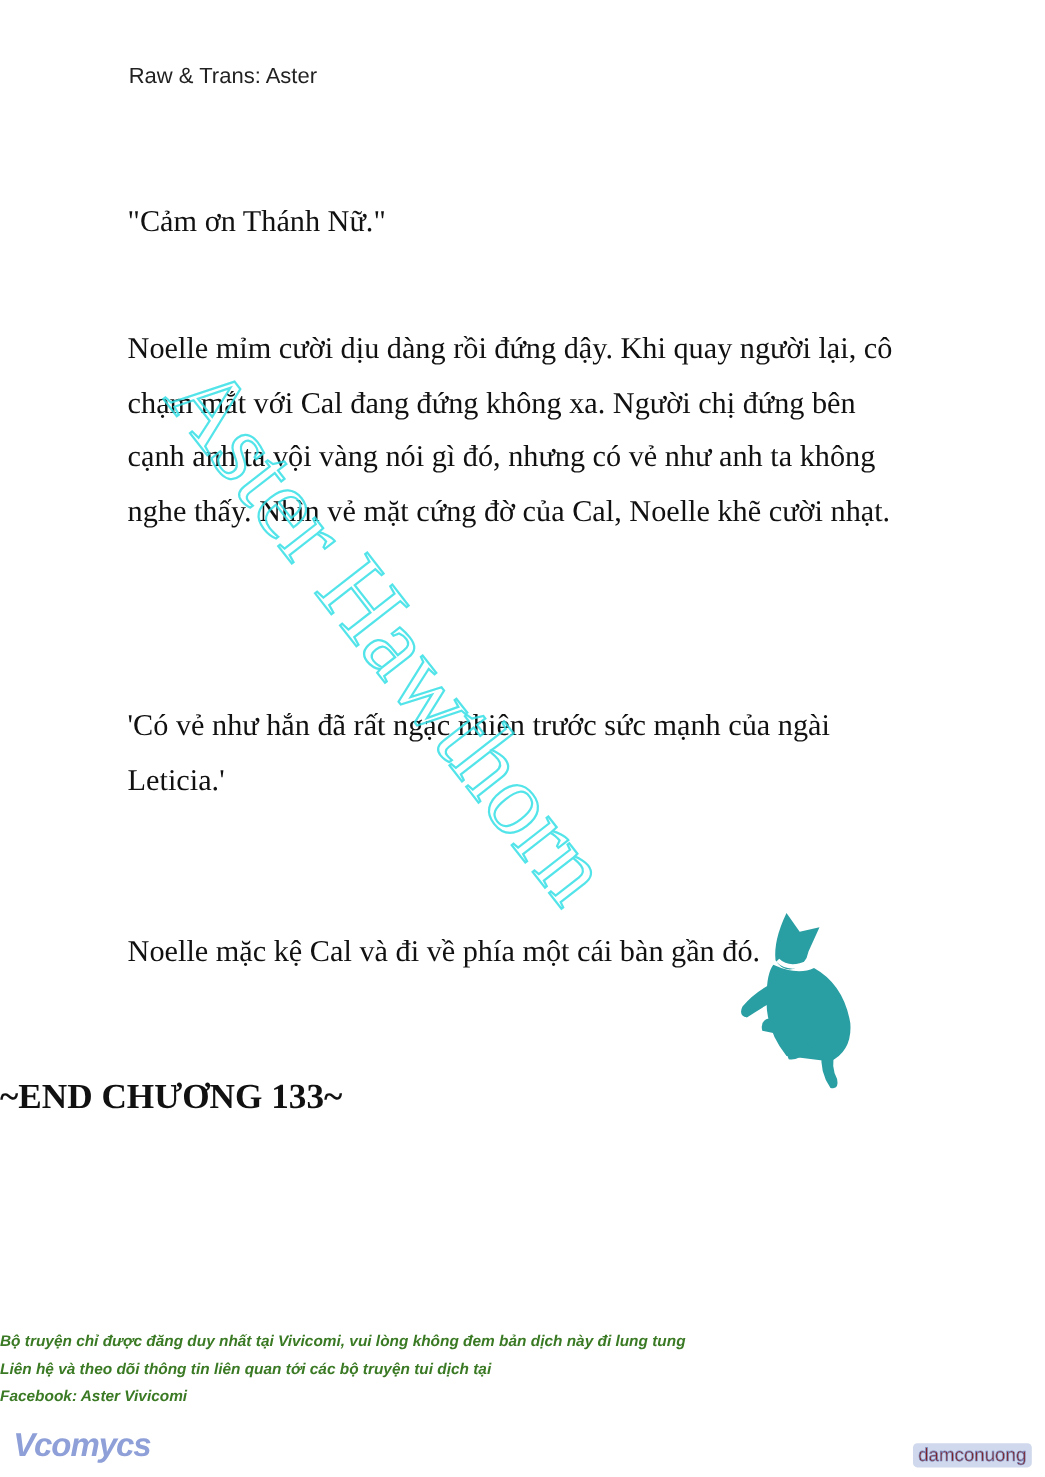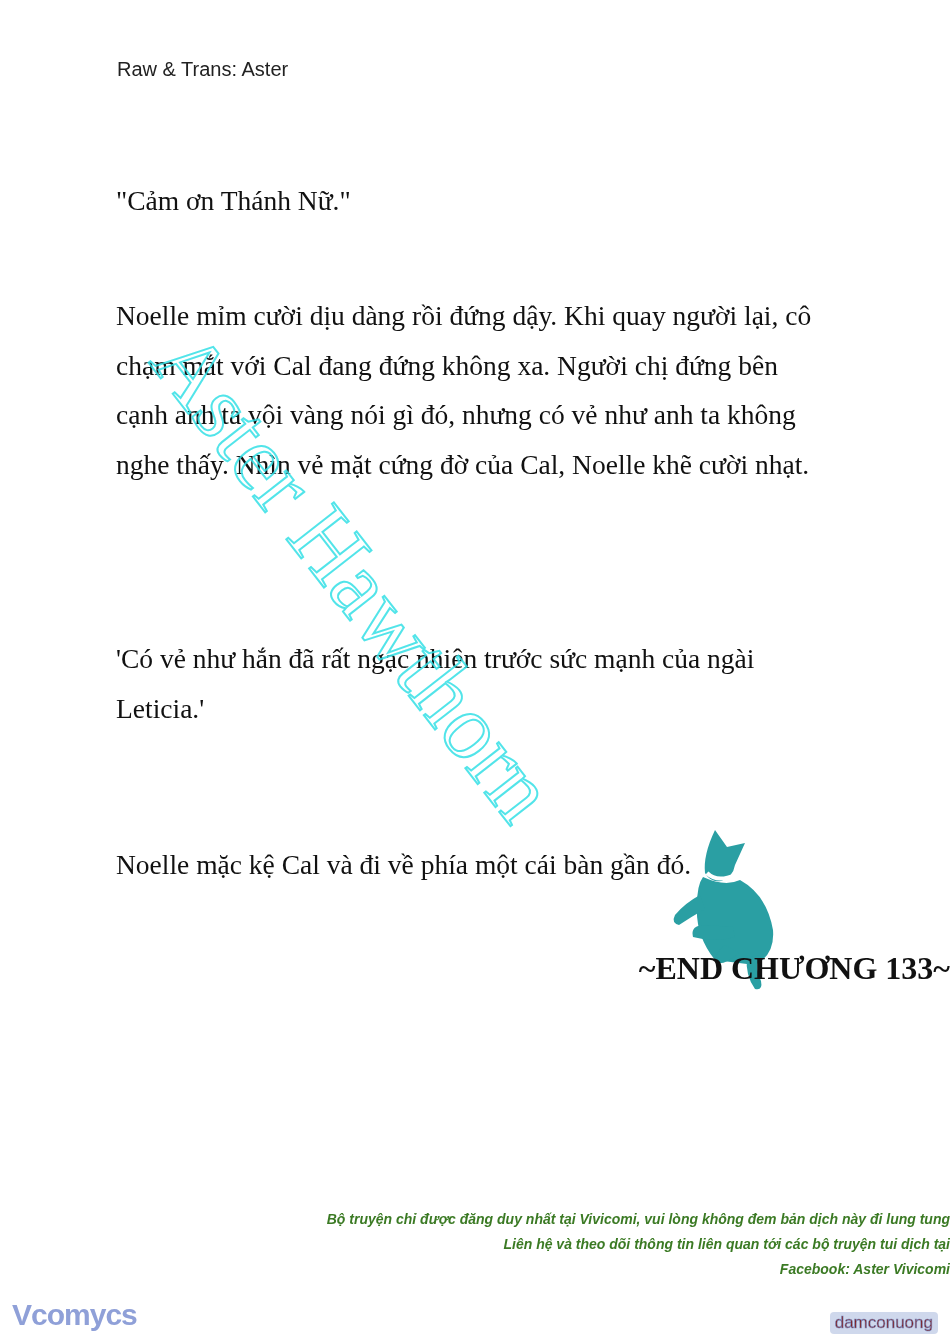--- a/index.html
+++ b/index.html
@@ -1,23 +1,23 @@
 <!DOCTYPE html>
 <html><head>
 <meta charset="utf-8">
 <style>
   html, body { margin: 0; padding: 0; }
   body { width: 950px; height: 1343px; background: #ffffff; position: relative; overflow: hidden; font-family: "Liberation Serif", serif; color: #111; }
   .credit { position: absolute; left: 117px; top: 58px; font-family: "Liberation Sans", sans-serif; font-size: 20px; color: #222; }
   .para { position: absolute; left: 116px; width: 720px; font-size: 27.5px; line-height: 49.5px; color: #111; margin: 0; }
-  .end { position: absolute; left: 0; width: 950px; top: 950px; text-align: right; font-weight: bold; font-size: 32px; color: #111; }
+  .end { position: absolute; left: 0; width: 950px; top: 978px; text-align: left; font-weight: bold; font-size: 32px; color: #111; }
   .watermark { position: absolute; left: 130px; top: 300px; transform-origin: 0 0; transform: rotate(52deg) translate(60px, -60px); font-size: 92px; color: transparent; -webkit-text-stroke: 2px #35e0e6; font-family: "Liberation Serif", serif; white-space: nowrap; opacity: 0.85; }
   .cat { position: absolute; left: 655px; top: 825px; width: 130px; height: 170px; }
-  .footer { position: absolute; left: 0; width: 950px; text-align: right; font-family: "Liberation Sans", sans-serif; font-style: italic; font-weight: bold; font-size: 14px; color: #3b7a24; }
-  .logo-left { position: absolute; left: 12px; top: 1298px; font-family: "Liberation Sans", sans-serif; font-weight: bold; font-size: 30px; color: #8fa0d8; letter-spacing: -1px; }
+  .footer { position: absolute; left: 0; width: 950px; text-align: left; font-family: "Liberation Sans", sans-serif; font-style: italic; font-weight: bold; font-size: 14px; color: #3b7a24; }
+  .logo-left { position: absolute; left: 12px; top: 1298px; font-family: "Liberation Sans", sans-serif; font-style: italic; font-weight: bold; font-size: 30px; color: #8fa0d8; letter-spacing: -1px; }
   .logo-right { position: absolute; right: 12px; top: 1312px; font-family: "Liberation Sans", sans-serif; font-size: 17px; color: #7f1d1d; background: #cfd8ec; padding: 1px 5px; border-radius: 4px; -webkit-text-stroke: 0.6px #7a8cc2; }
 </style>
 </head>
 <body>
 
 <div class="credit">Raw &amp; Trans: Aster</div>
 
 <p class="para" style="top:176px">"Cảm ơn Thánh Nữ."</p>
 <p class="para" style="top:291px">Noelle mỉm cười dịu dàng rồi đứng dậy. Khi quay người lại, cô chạm mắt với Cal đang đứng không xa. Người chị đứng bên cạnh anh ta vội vàng nói gì đó, nhưng có vẻ như anh ta không nghe thấy. Nhìn vẻ mặt cứng đờ của Cal, Noelle khẽ cười nhạt.</p>
 <p class="para" style="top:634px">'Có vẻ như hắn đã rất ngạc nhiên trước sức mạnh của ngài Leticia.'</p>

